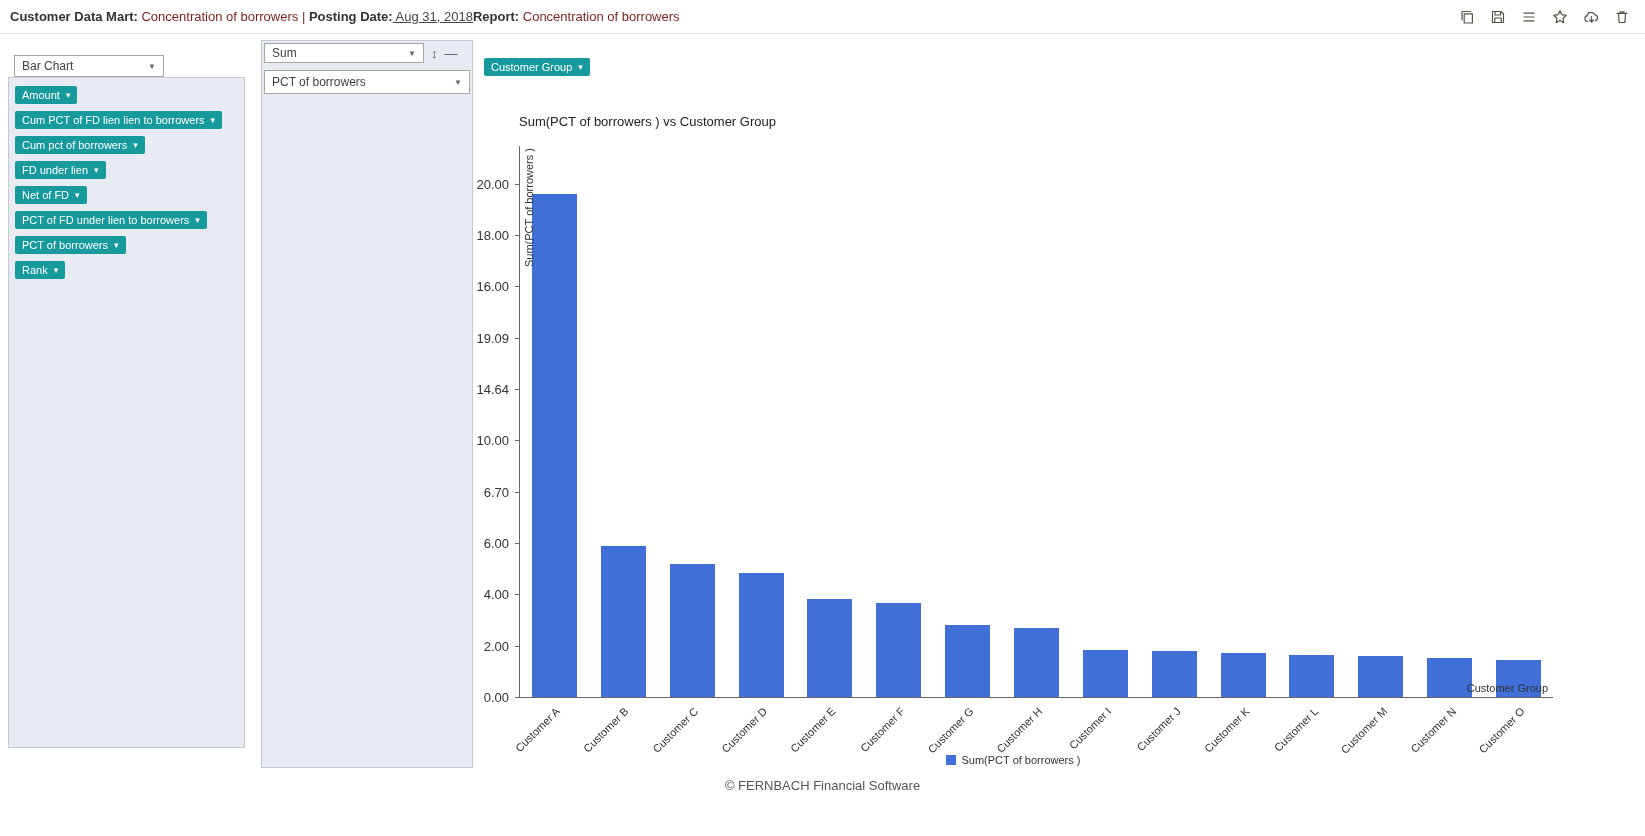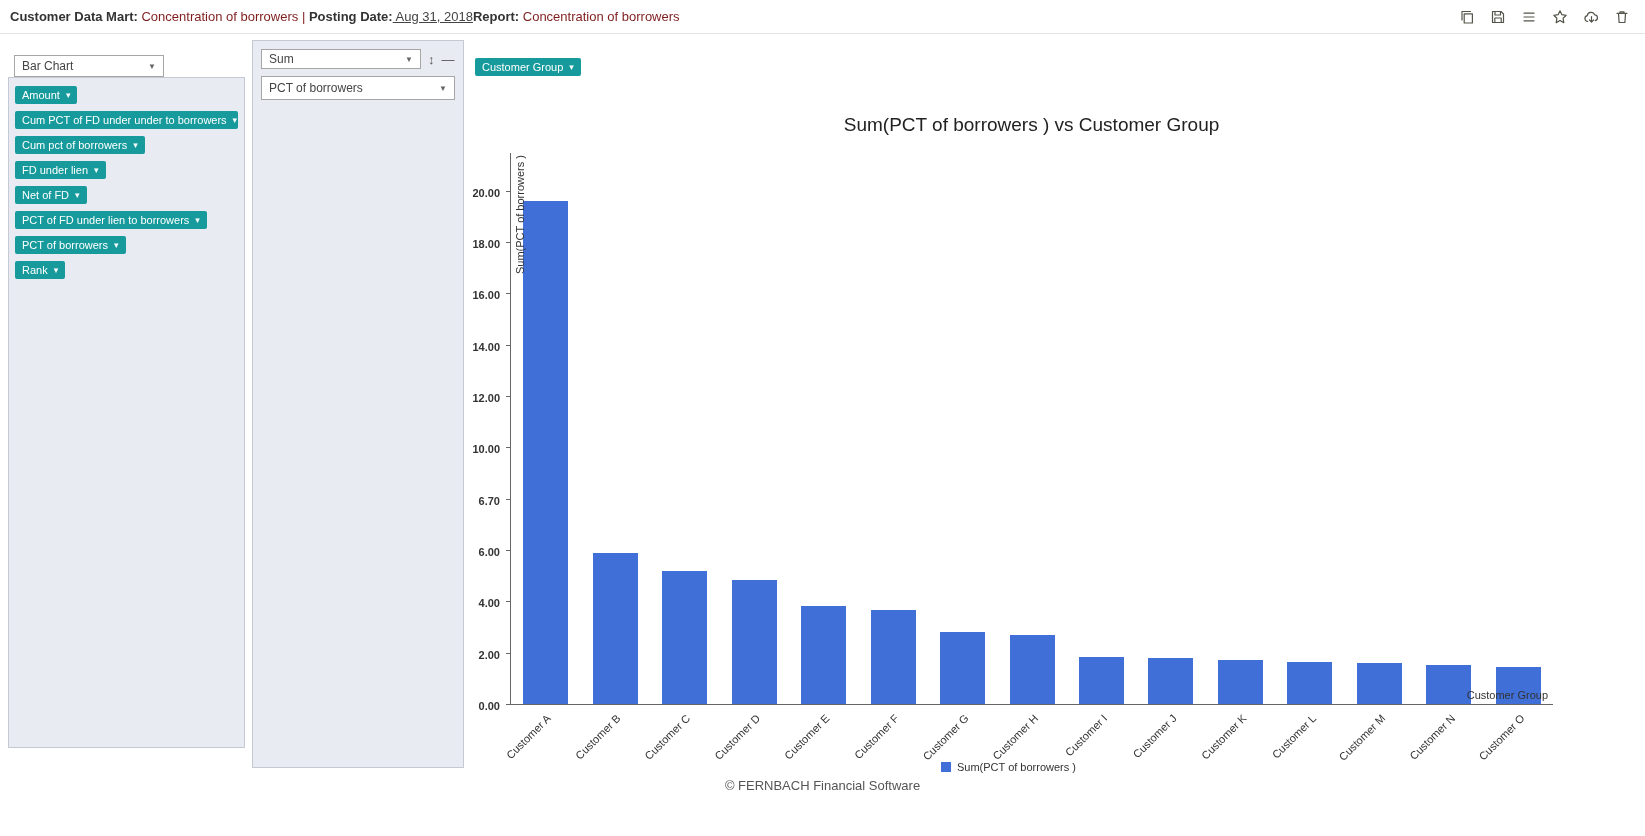--- a/index.html
+++ b/index.html
@@ -32,35 +32,35 @@
   .select::after{content:"▼";font-size:8px;color:#666;margin-left:8px;}
   .chart-type-select{width:150px;margin:15px 0 0 6px;}
   .fields-panel{height:671px;background:var(--panel-bg);
     border:1px solid var(--panel-border);padding:8px 6px;overflow:hidden;}
 
   .chip{display:inline-flex;align-items:center;background:var(--chip-color);color:#fff;
     font-size:11px;padding:3px 7px;border-radius:2px;cursor:pointer;white-space:nowrap;max-width:100%;}
   .chip::after{content:"▾";font-size:9px;margin-left:6px;color:rgba(255,255,255,.95);}
   .fields-panel .chip{display:flex;width:max-content;margin-bottom:7px;}
 
-  .mid-panel{width:212px;flex:none;margin-left:7px;height:728px;background:var(--panel-bg);
-    border:1px solid var(--panel-border);padding:8px;}
+  .mid-panel{width:212px;flex:none;margin-left:16px;height:728px;background:var(--panel-bg);
+    border:1px solid var(--panel-border);padding:2px;}
   .mid-row{display:flex;align-items:center;gap:7px;}
   .aggregation-select{width:160px;height:20px;flex:none;}
   .mini-icon{font-size:13px;color:#555;cursor:pointer;line-height:1;}
   .measure-select{width:100%;height:24px;margin-top:7px;}
 
   
   .chart-area{flex:1;position:relative;height:728px;}
   .group-pill{margin:18px 0 0 11px;}
-  .chart-title{margin-top:38px;text-align:center;font-size:19px;font-weight:500;color:#222;
+  .chart-title{margin-top:38px;font-size:13px;font-weight:500;color:#222;
     padding-left:46px;padding-right:92px;}
   .plot-wrap{position:relative;margin-top:17px;padding-left:46px;padding-right:92px;}
   .y-ticks{position:absolute;left:0;top:0;width:46px;height:552px;}
-  .ytick{position:absolute;right:10px;font-size:11px;color:#333;font-weight:bold;}
+  .ytick{position:absolute;right:10px;font-size:13px;color:#333;}
   .ymark{position:absolute;right:0;width:4px;height:1px;background:var(--axis-color);}
   .bars{height:552px;display:flex;align-items:flex-end;position:relative;
     border-left:1px solid var(--axis-color);border-bottom:1px solid var(--axis-color);}
   .bar-slot{flex:1;display:flex;justify-content:center;}
   .bar{width:45px;background:var(--bar-color);}
   .y-axis-title{position:absolute;left:3px;top:2px;writing-mode:vertical-rl;transform:rotate(180deg);
     font-size:11px;color:#333;white-space:nowrap;}
   .x-axis-title{position:absolute;right:5px;bottom:3px;font-size:11px;color:#333;}
   .x-labels{display:flex;height:52px;position:relative;}
   .x-slot{flex:1;position:relative;}
@@ -121,21 +121,21 @@
 
   <div class="left-col">
     <div class="select chart-type-select">
       <span>Bar Chart</span>
     </div>
     <div class="fields-panel">
         <div class="chip">
           <span>Amount</span>
         </div>
         <div class="chip">
-          <span>Cum PCT of FD under under to borrowers</span>
+          <span>Cum PCT of FD lien lien to borrowers</span>
         </div>
         <div class="chip">
           <span>Cum pct of borrowers</span>
         </div>
         <div class="chip">
           <span>FD under lien</span>
         </div>
         <div class="chip">
           <span>Net of FD</span>
         </div>
@@ -177,23 +177,23 @@
           <div class="ytick" style="bottom: 44.3488px;">2.00</div>
           <div class="ymark" style="bottom: 51.3488px;"></div>
           <div class="ytick" style="bottom: 95.6977px;">4.00</div>
           <div class="ymark" style="bottom: 102.698px;"></div>
           <div class="ytick" style="bottom: 147.047px;">6.00</div>
           <div class="ymark" style="bottom: 154.047px;"></div>
           <div class="ytick" style="bottom: 198.395px;">6.70</div>
           <div class="ymark" style="bottom: 205.395px;"></div>
           <div class="ytick" style="bottom: 249.744px;">10.00</div>
           <div class="ymark" style="bottom: 256.744px;"></div>
-          <div class="ytick" style="bottom: 301.093px;">12.00</div>
+          <div class="ytick" style="bottom: 301.093px;">14.64</div>
           <div class="ymark" style="bottom: 308.093px;"></div>
-          <div class="ytick" style="bottom: 352.442px;">14.00</div>
+          <div class="ytick" style="bottom: 352.442px;">19.09</div>
           <div class="ymark" style="bottom: 359.442px;"></div>
           <div class="ytick" style="bottom: 403.791px;">16.00</div>
           <div class="ymark" style="bottom: 410.791px;"></div>
           <div class="ytick" style="bottom: 455.14px;">18.00</div>
           <div class="ymark" style="bottom: 462.14px;"></div>
           <div class="ytick" style="bottom: 506.488px;">20.00</div>
           <div class="ymark" style="bottom: 513.488px;"></div>
         </div>
       <div class="bars">
         <div class="y-axis-title">Sum(PCT of borrowers )</div>

